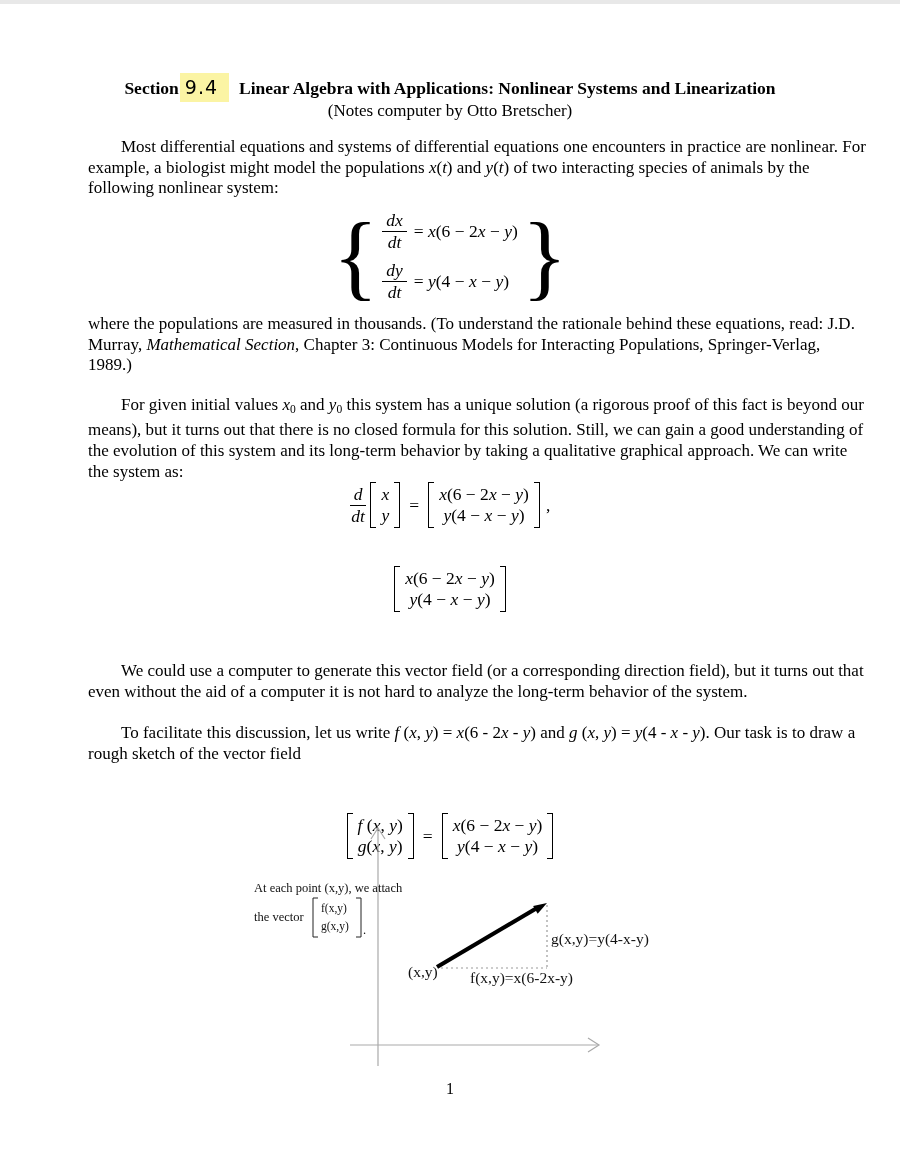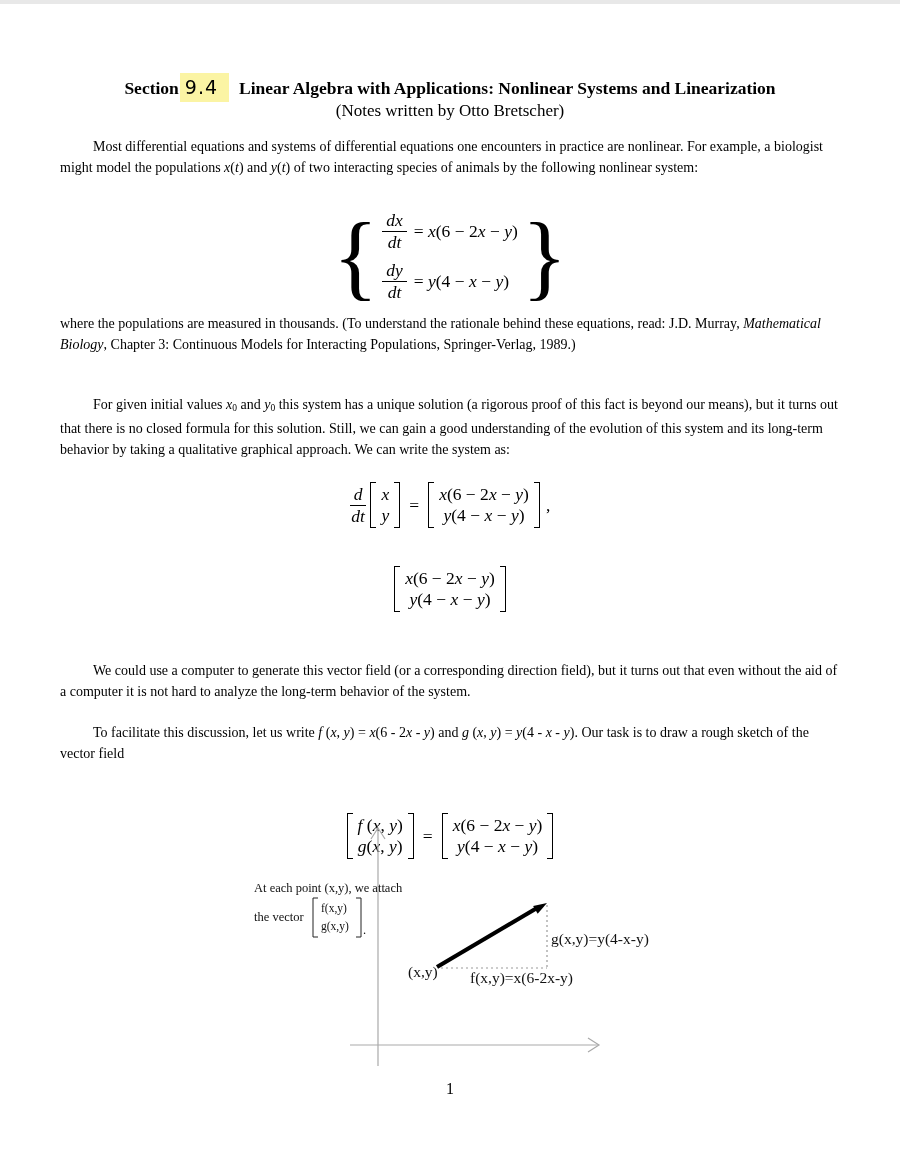--- a/index.html
+++ b/index.html
@@ -15,22 +15,22 @@
   .title-line {
     position:absolute; top:70px; left:0; width:100%;
     text-align:center; font-size:17.5px; line-height:26px;
   }
   .subtitle {
     position:absolute; top:97px; left:0; width:100%;
     text-align:center; font-size:17px;
   }
   
   .body {
-    position:absolute; left:60px; width:778px;
-    font-size:14px; line-height:20.6px; text-align:left;
+    position:absolute; left:88px; width:778px;
+    font-size:17px; line-height:20.6px; text-align:left;
   }
   .indent { text-indent:33px; }
   
   .seg-b { font-weight:bold; }
   .seg-i { font-style:italic; }
   .seg-sub { font-size:0.68em; vertical-align:-0.25em; }
   .seg-hl {
     background:var(--hl);
     font-family:"DejaVu Sans", sans-serif;
     font-weight:normal; font-size:19px;
@@ -66,21 +66,21 @@
     position:absolute; top:1076px; left:0; width:100%;
     text-align:center; font-size:16px;
   }
 </style>
 </head>
 <body>
 
 <div class="page">
 
   <div class="title-line"><span class="seg-b">Section</span><span class="seg-hl">9.4</span><span class="seg-b">Linear Algebra with Applications: Nonlinear Systems and Linearization</span></div>
-  <div class="subtitle">(Notes written by Otto Bretscher)</div>
+  <div class="subtitle">(Notes computer by Otto Bretscher)</div>
 
   <p class="body indent" style="top:133px"><span>Most differential equations and systems of differential equations one encounters in practice are nonlinear. For example, a biologist might model the populations </span><span class="seg-i">x</span><span>(</span><span class="seg-i">t</span><span>) and </span><span class="seg-i">y</span><span>(</span><span class="seg-i">t</span><span>) of two interacting species of animals by the following nonlinear system:</span></p>
 
   <div class="eq" style="top:203px">
     <span class="brace">{</span>
     <div class="eq-rows">
       <span class="eq-row">
         <span class="frac">
           <span class="fnum">dx</span>
           <span class="fden">dt</span>
@@ -91,21 +91,21 @@
         <span class="frac">
           <span class="fnum">dy</span>
           <span class="fden">dt</span>
         </span>
         <span class="rhs"><span>= </span><span class="seg-i">y</span><span>(4 − </span><span class="seg-i">x</span><span> − </span><span class="seg-i">y</span><span>)</span></span>
       </span>
     </div>
     <span class="brace">}</span>
   </div>
 
-  <p class="body" style="top:310px"><span>where the populations are measured in thousands. (To understand the rationale behind these equations, read: J.D. Murray, </span><span class="seg-i">Mathematical Biology</span><span>, Chapter 3: Continuous Models for Interacting Populations, Springer-Verlag, 1989.)</span></p>
+  <p class="body" style="top:310px"><span>where the populations are measured in thousands. (To understand the rationale behind these equations, read: J.D. Murray, </span><span class="seg-i">Mathematical Section</span><span>, Chapter 3: Continuous Models for Interacting Populations, Springer-Verlag, 1989.)</span></p>
 
   <p class="body indent" style="top:391px"><span>For given initial values </span><span class="seg-i">x</span><span class="seg-sub">0</span><span> and </span><span class="seg-i">y</span><span class="seg-sub">0</span><span> this system has a unique solution (a rigorous proof of this fact is beyond our means), but it turns out that there is no closed formula for this solution. Still, we can gain a good understanding of the evolution of this system and its long-term behavior by taking a qualitative graphical approach. We can write the system as:</span></p>
 
   <div class="eq" style="top:478px">
     <span class="frac">
       <span class="fnum">d</span>
       <span class="fden">dt</span>
     </span>
     <span class="mat">
       <span class="bkt bkt-l"></span>

